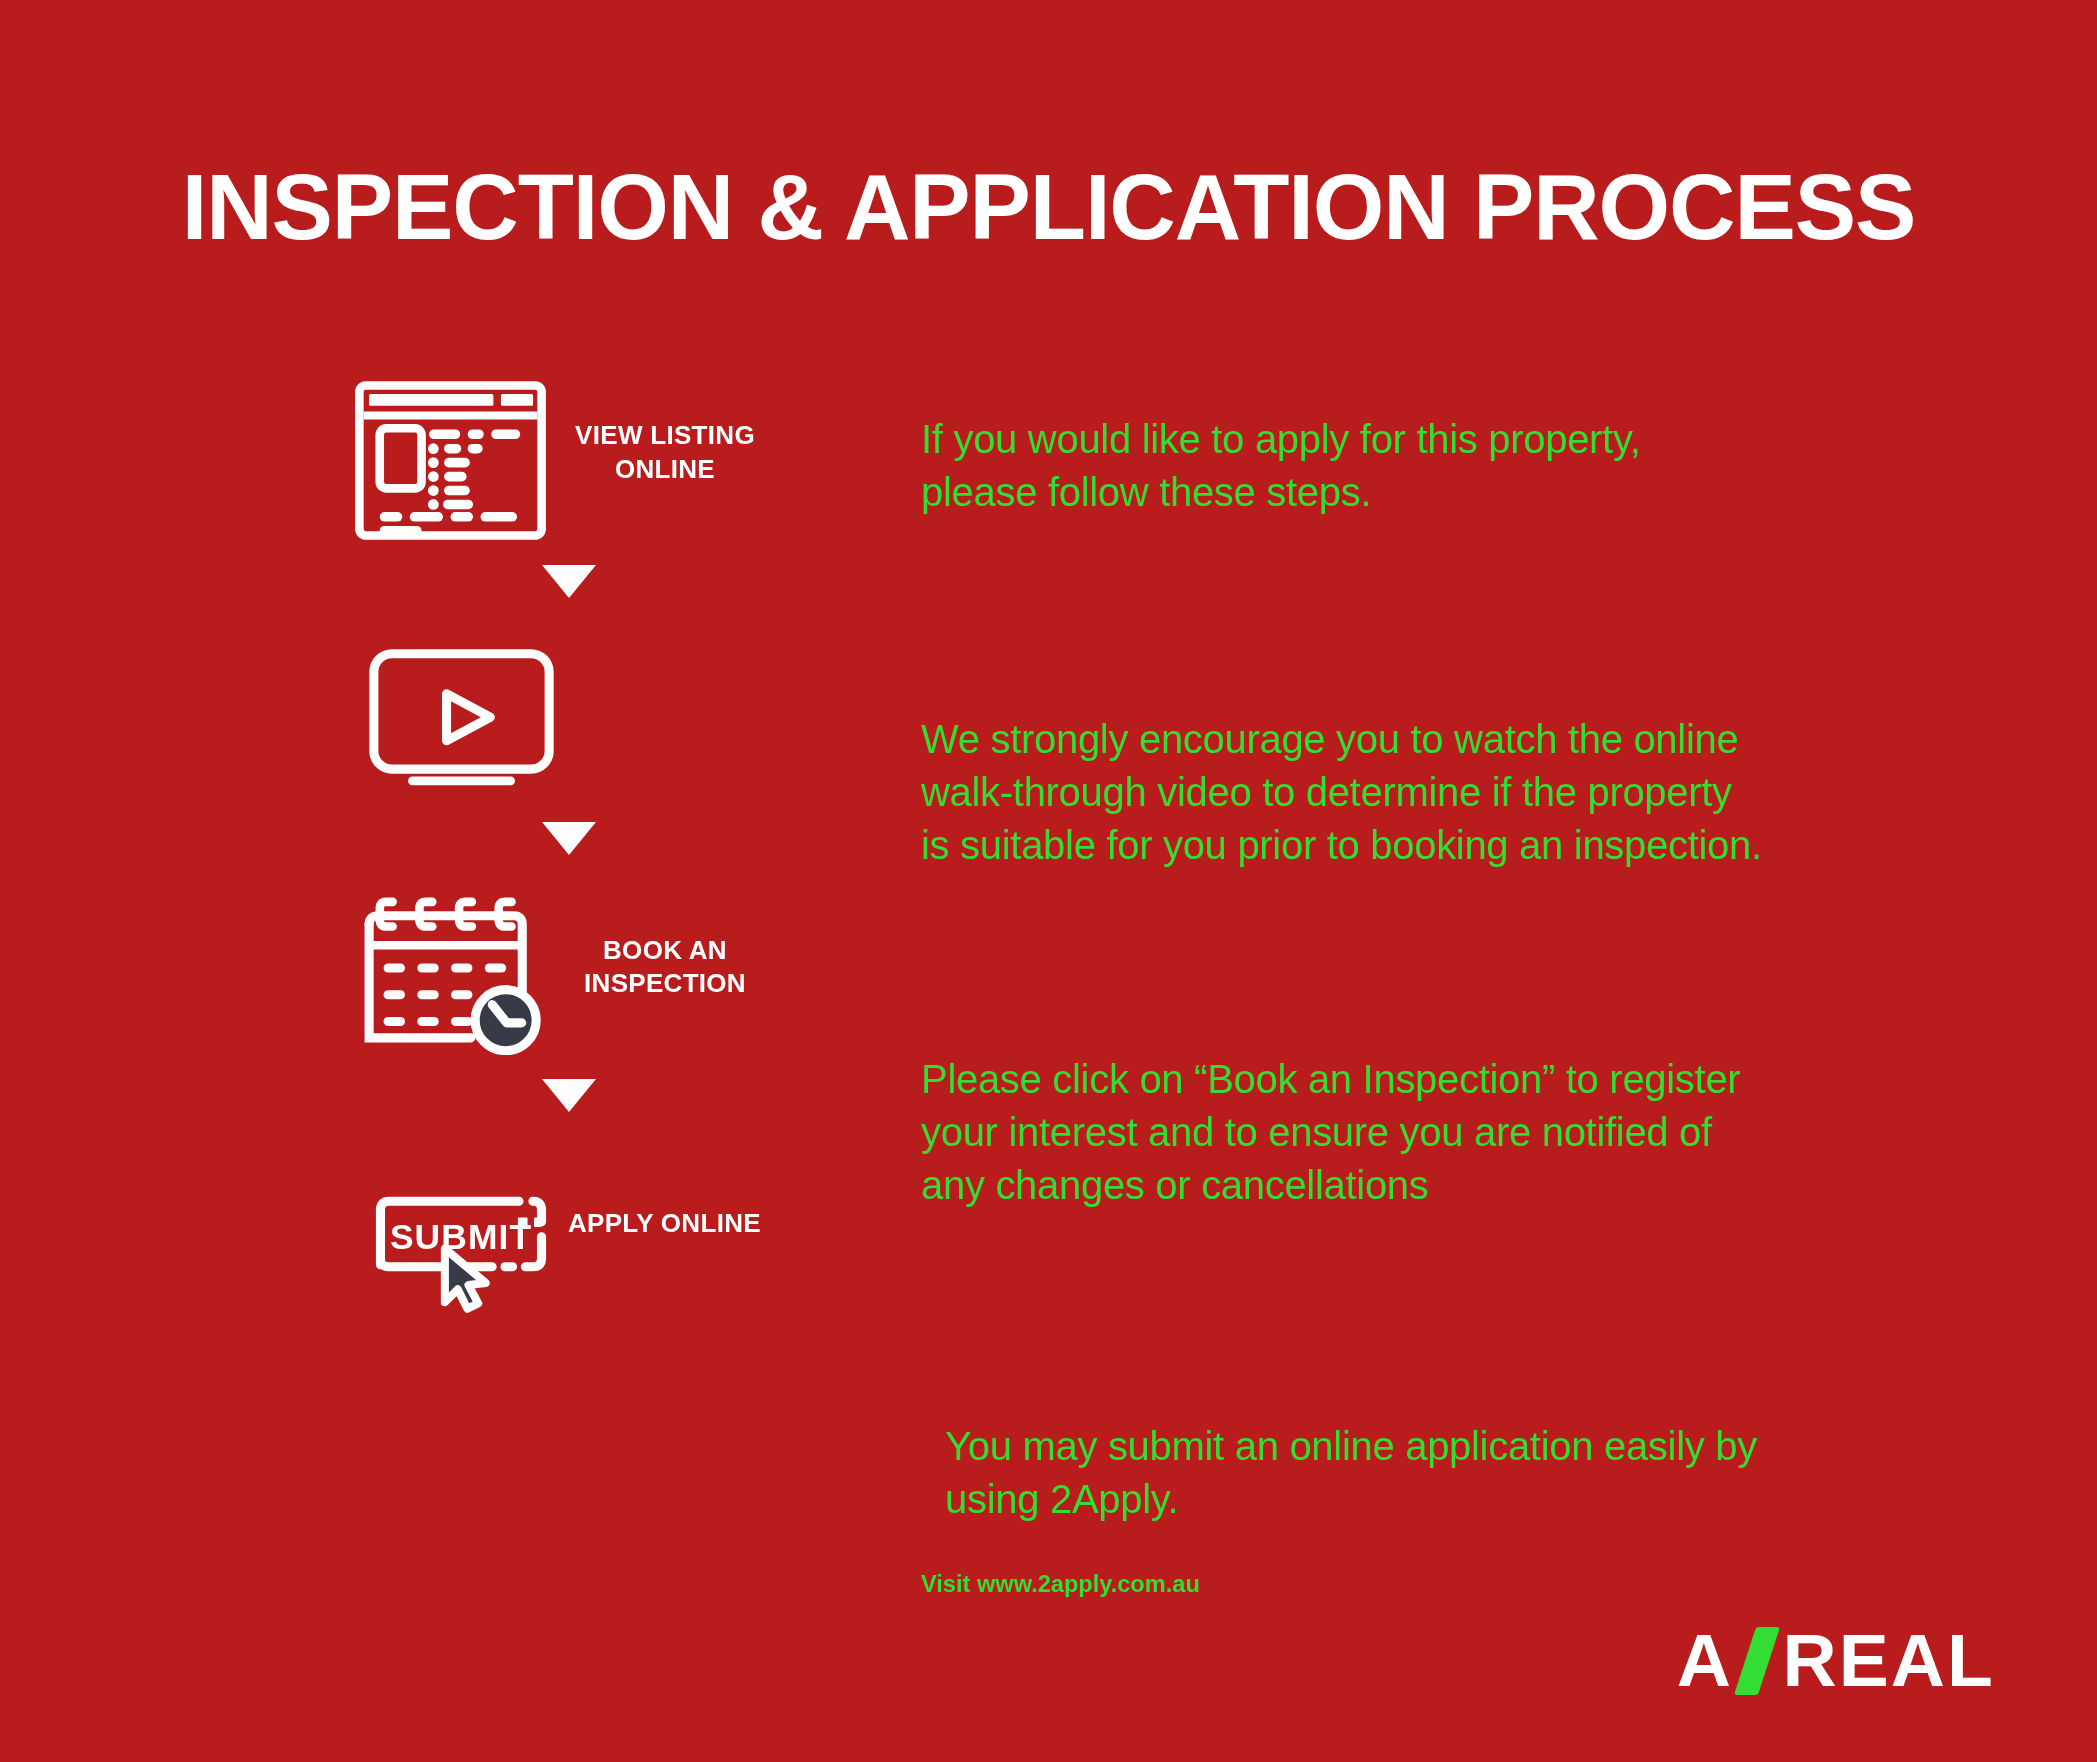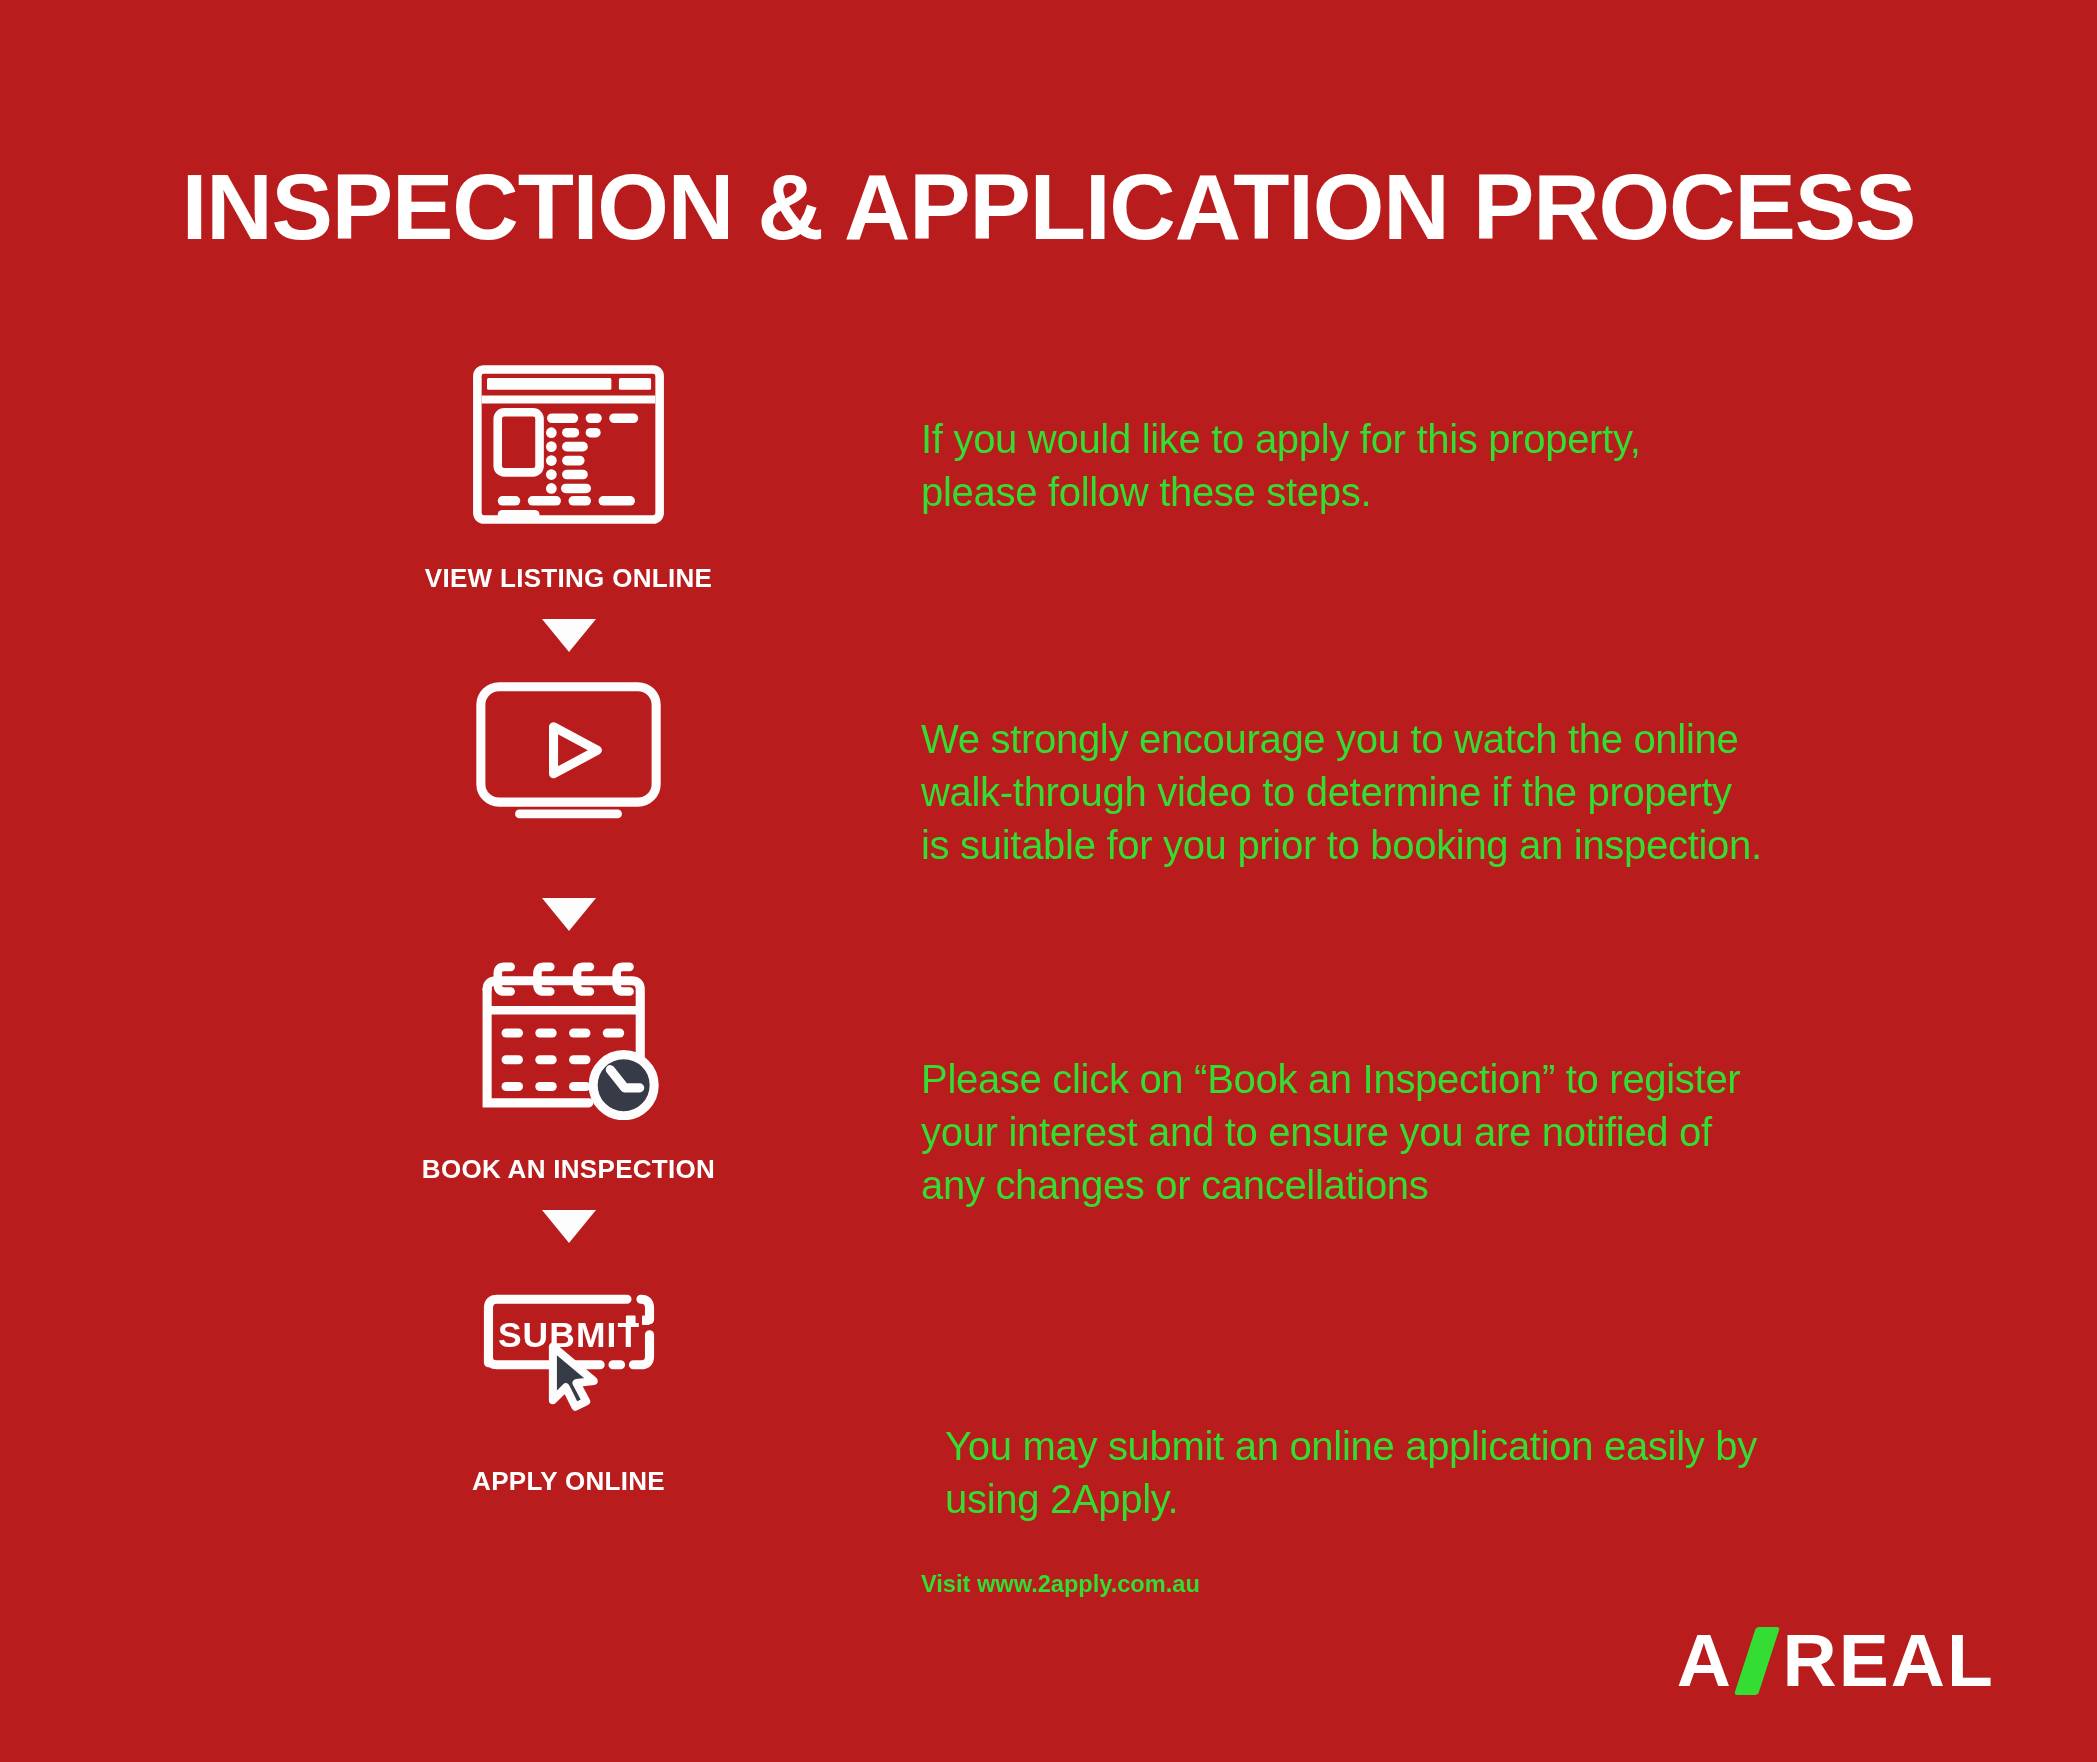--- a/index.html
+++ b/index.html
@@ -36,28 +36,28 @@
   
   .flow{
     position:absolute;
     left:354px;
     top:364px;
     width:429px;
   }
   .step{
     width:429px;
     display:flex;
-    flex-direction:column;
+    flex-direction:row;
     align-items:center;
   }
   .icon-box{
     width:214px;
     height:177px;
     display:flex;
-    align-items:flex-start;
+    align-items:flex-end;
     justify-content:center;
   }
   .step-label{
     color:#ffffff;
     font-size:26px;
     font-weight:bold;
     letter-spacing:0.3px;
     text-align:center;
     line-height:1.28;
     white-space:pre-line;

